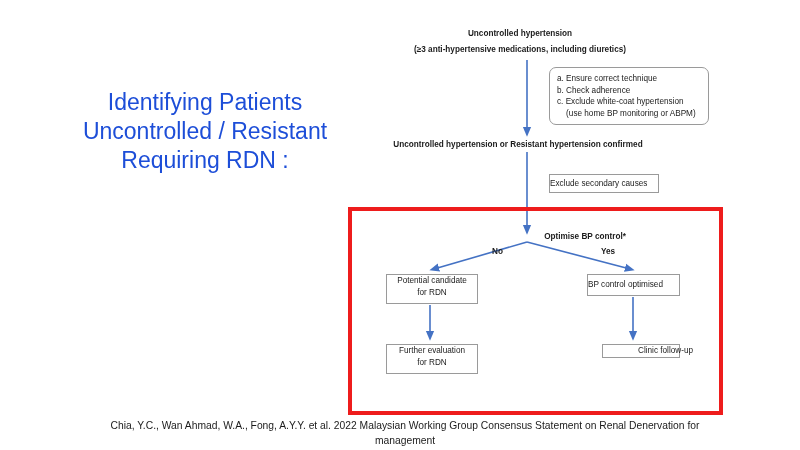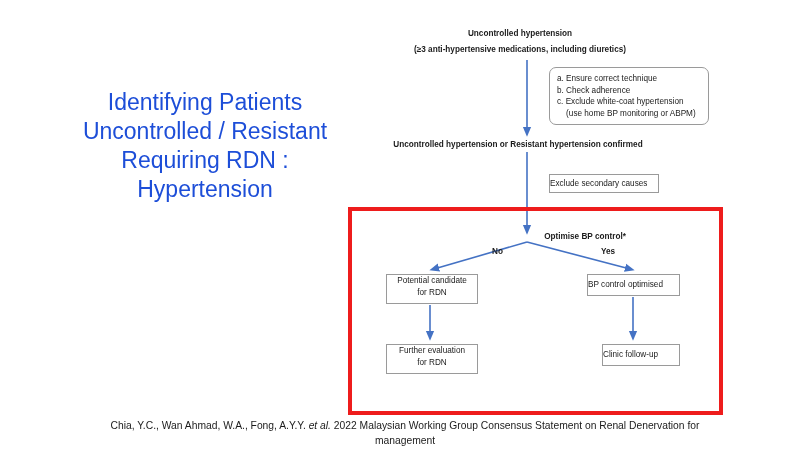--- a/index.html
+++ b/index.html
@@ -93,32 +93,31 @@
     position: absolute;
     left: 35px;
     top: 418px;
     width: 740px;
     text-align: center;
     font-size: 10.3px;
     line-height: 15px;
     color: #1b1b1b;
     font-family: "Liberation Sans", sans-serif;
   }
-  #caption .ital { font-style: italic; }
+  #caption .ital { }
 </style>
 </head>
 <body>
 
 <div id="slide">
 
   <div id="slide-title">
     <span class="tline">Identifying Patients</span>
     <span class="tline">Uncontrolled / Resistant</span>
     <span class="tline">Requiring RDN :</span>
-    <span class="tline">Hypertension</span>
   </div>
 
   <div class="flow-text" style="left:520px; top:28px; transform:translateX(-50%); text-align:center;">Uncontrolled hypertension</div>
 
   <div class="flow-text" style="left:520px; top:44px; transform:translateX(-50%); text-align:center;">(≥3 anti-hypertensive medications, including diuretics)</div>
 
   <svg class="arrow-svg" style="left:524px; top:60px;" width="12" height="82">
     <defs>
       <marker id="ah1" markerWidth="7" markerHeight="7" refX="3.2" refY="3" orient="auto">
         <path d="M0,0.4 L6.2,3 L0,5.6 z" fill="#4472C4"></path>
@@ -191,21 +190,21 @@
       </marker>
     </defs>
     <line x1="3" y1="0" x2="3" y2="39" stroke="#4472C4" stroke-width="1.6" marker-end="url(#ah5)"></line>
   </svg>
 
   <div class="flow-box" style="left:386px; top:344px; width:92px; height:30px; flex-direction:column;">
     <span class="bline">Further evaluation</span>
     <span class="bline">for RDN</span>
   </div>
 
-  <div class="flow-box" style="left:602px; top:344px; width:78px; height:22px;">
+  <div class="flow-box" style="left:602px; top:344px; width:78px; height:14px;padding-left:35px;">
     <span class="bline">Clinic follow-up</span>
   </div>
 
 
   <div id="caption">
     <span>Chia, Y.C., Wan Ahmad, W.A., Fong, A.Y.Y.</span><span>&nbsp;</span><span class="ital">et al.</span><span>&nbsp;</span><span>2022 Malaysian Working Group Consensus Statement on Renal Denervation for</span>
     <div>management</div>
   </div>
 
 </div>

